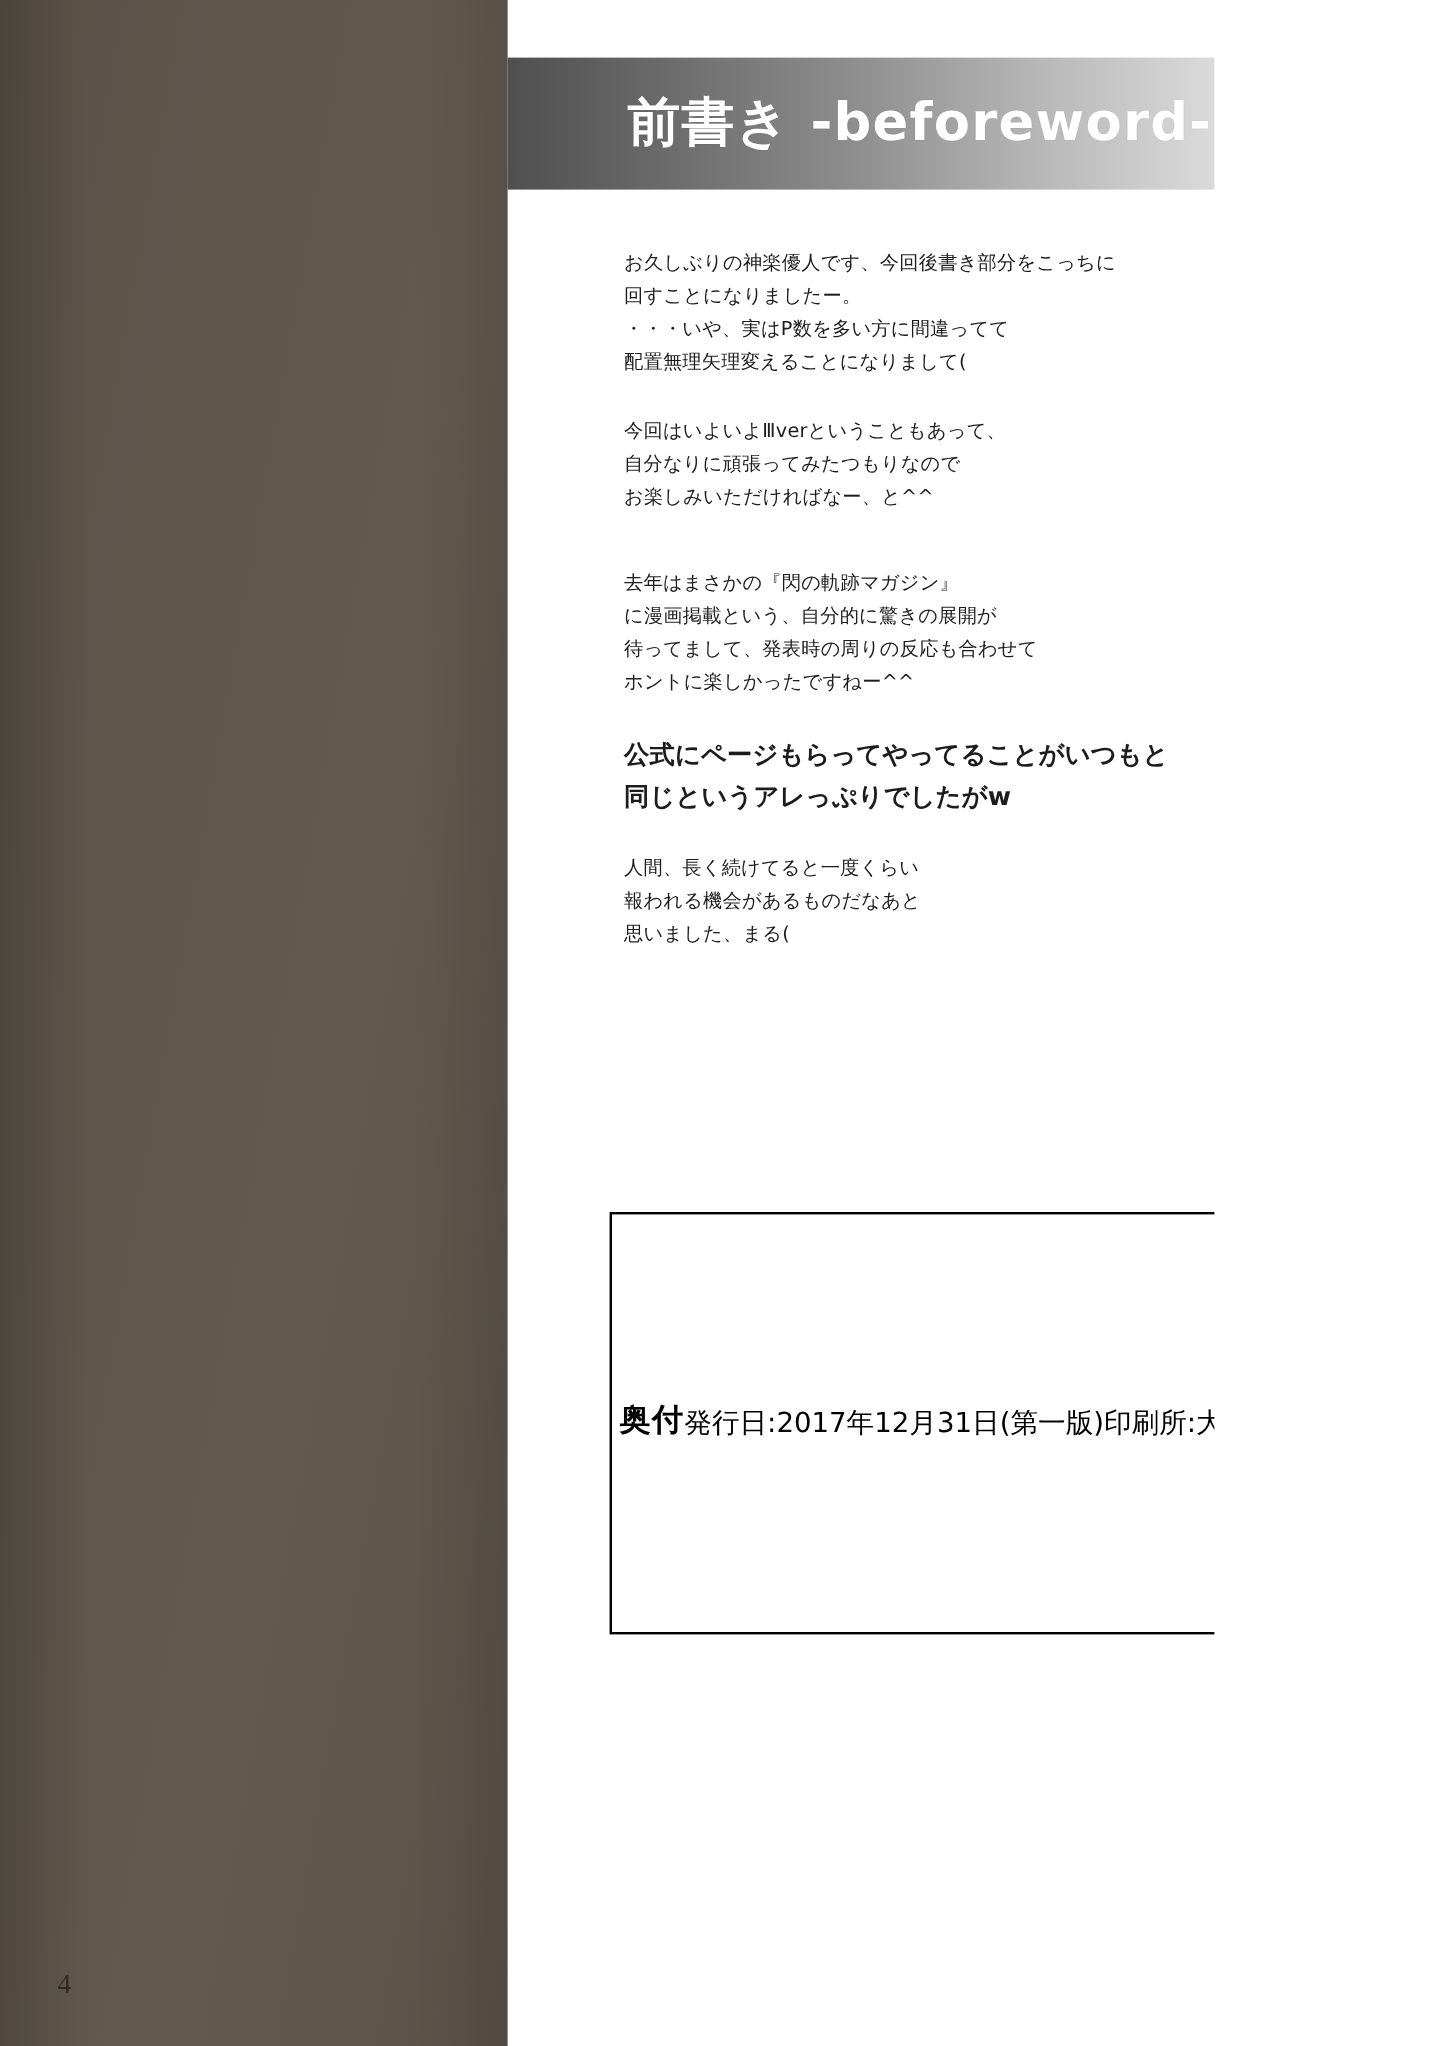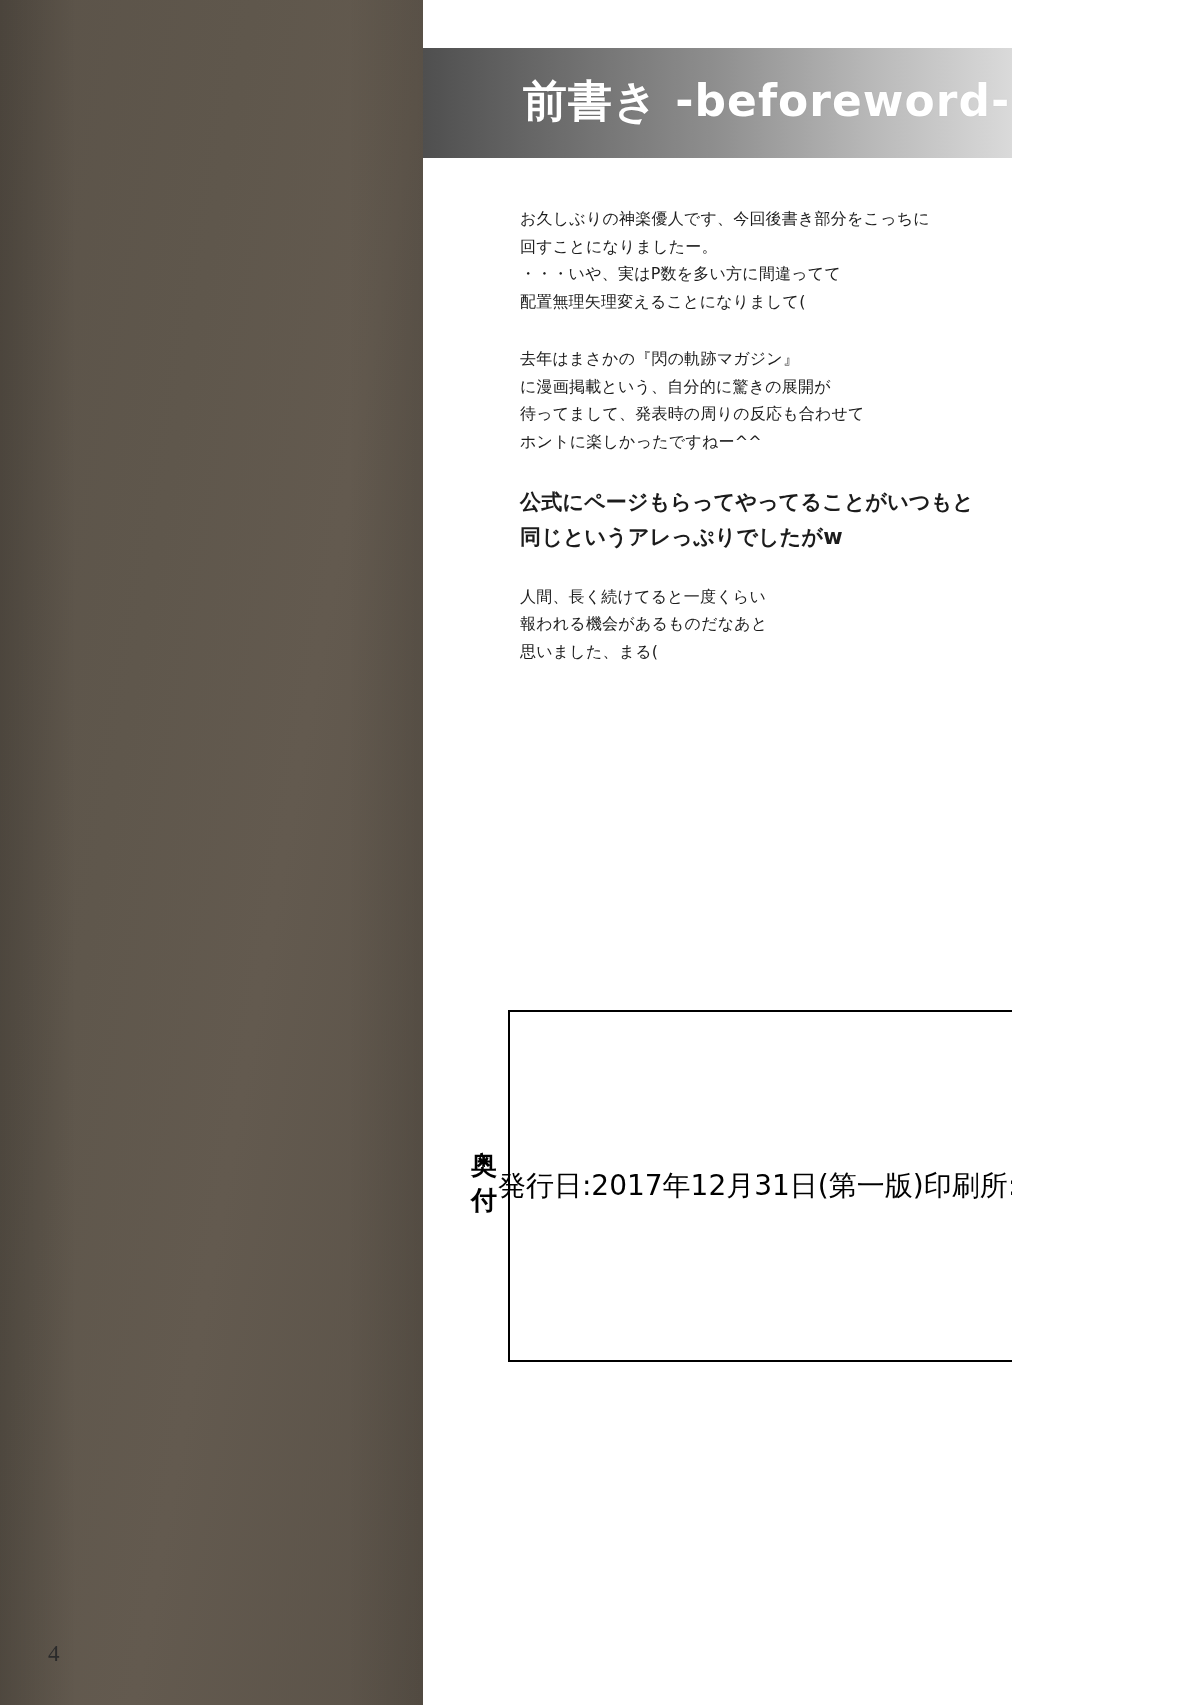--- a/index.html
+++ b/index.html
@@ -102,21 +102,21 @@
   }
   .colophon-title {
     font-size: 26px;
     font-weight: bold;
     font-family: "DejaVu Sans", sans-serif;
     color: #000;
     margin-bottom: 6px;
     letter-spacing: 1px;
   }
   .colophon-line {
-    font-size: 28px;
+    font-size: 23px;
     font-family: "DejaVu Sans Mono", monospace;
     color: #000;
     line-height: 1.52;
     white-space: nowrap;
     text-align: right;
   }
   .colophon-line.jp {
     font-family: "DejaVu Sans", sans-serif;
     letter-spacing: 0px;
   }
@@ -130,20 +130,23 @@
 
   <div class="header-banner">
     <div class="header-title">前書き -beforeword-</div>
   </div>
 
   <div class="body-text">
     <p class="para">お久しぶりの神楽優人です、今回後書き部分をこっちに
 回すことになりましたー。
 ・・・いや、実はP数を多い方に間違ってて
 配置無理矢理変えることになりまして(</p>
+    <p class="para gap-large">今回はいよいよⅢverということもあって、
+自分なりに頑張ってみたつもりなので
+お楽しみいただければなー、と^^</p>
     <p class="para">去年はまさかの『閃の軌跡マガジン』
 に漫画掲載という、自分的に驚きの展開が
 待ってまして、発表時の周りの反応も合わせて
 ホントに楽しかったですねー^^</p>
     <p class="para emphasis">公式にページもらってやってることがいつもと
 同じというアレっぷりでしたがw</p>
     <p class="para">人間、長く続けてると一度くらい
 報われる機会があるものだなあと
 思いました、まる(</p>
   </div>

